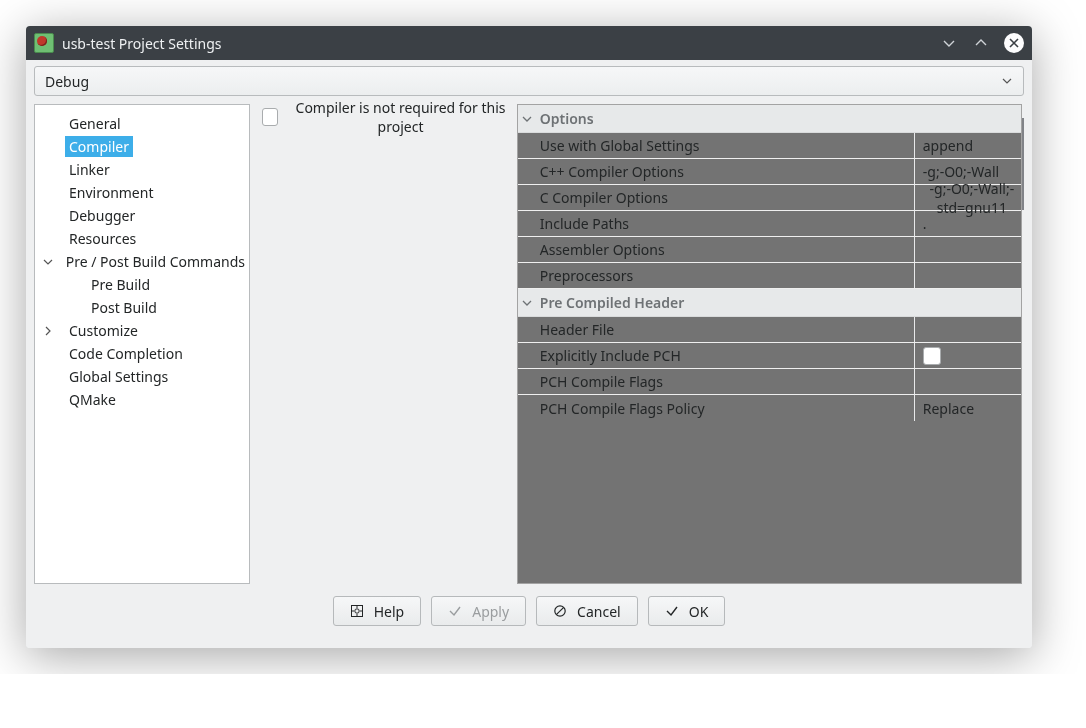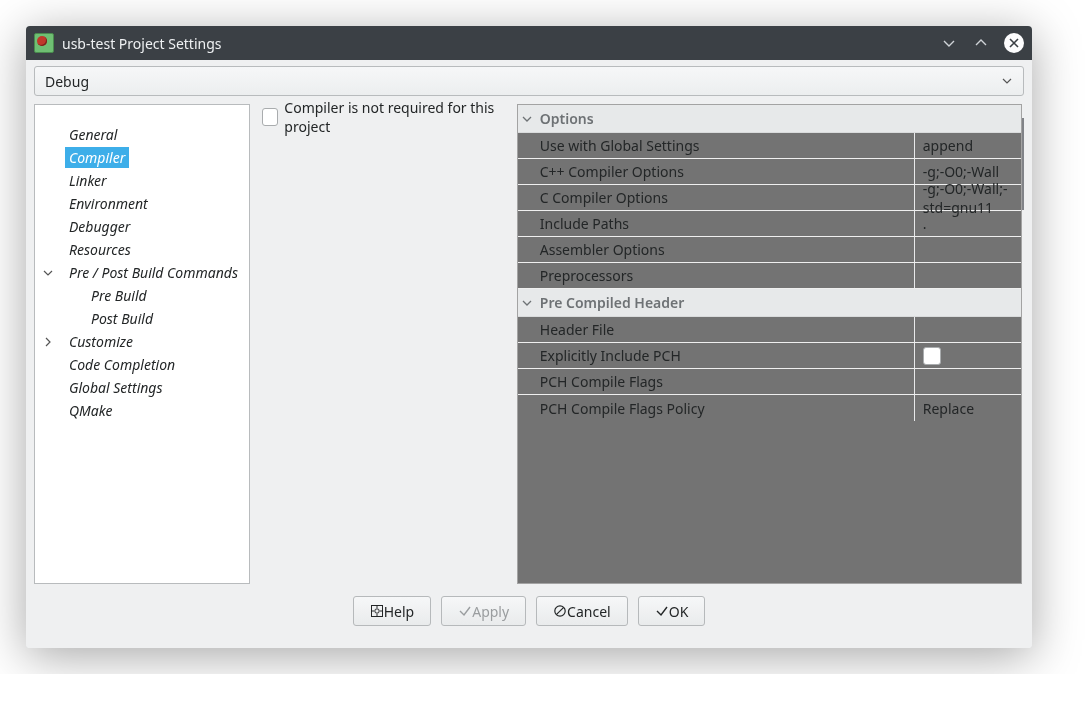--- a/index.html
+++ b/index.html
@@ -66,20 +66,21 @@
   .titlebar .win-close {
     width: 20px; height: 20px;
     border-radius: 50%;
     background: #fdfdfe;
     color: #3b4045;
   }
   
   .content {
     padding: 6px 8px 8px 8px;
     background: #eff0f1;
+    text-align: center;
   }
   .config-select {
     width: 100%;
     height: 30px;
     border: 1px solid #b8bbbd;
     border-radius: 3px;
     background: linear-gradient(#f6f7f8,#eceeef);
     display: flex;
     align-items: center;
     padding: 0 10px;
@@ -90,24 +91,23 @@
   }
   .panes {
     display: flex;
     gap: 8px;
     margin-top: 8px;
   }
   .sidebar {
     width: 216px;
     border: 1px solid #b8bbbd;
     background: #fff;
-    padding: 18px 0;
+    padding: 7px 0;
     font-size: 14px;
     height: 480px;
-    font-style: italic;
   }
   .sidebar .item {
     display: flex;
     align-items: center;
     height: 23px;
     padding-left: 8px;
     white-space: nowrap;
   }
   .sidebar .expander {
     width: 22px;
@@ -192,21 +192,21 @@
     padding: 12px 0 14px 0;
   }
   .btn {
     height: 30px;
     border: 1px solid #b6b9bb;
     border-radius: 3px;
     background: linear-gradient(#f6f7f8,#e9ebec);
     padding: 0 16px;
     display: flex;
     align-items: center;
-    gap: 0;
+    gap: 10px;
     font-size: 14px;
     color: #232627;
   }
   .btn.disabled { color: #9a9d9f; }
   .btn .ic { font-size: 13px; display: inline-flex; }
   svg { display: block; }
 </style>
 </head>
 <body>
 

